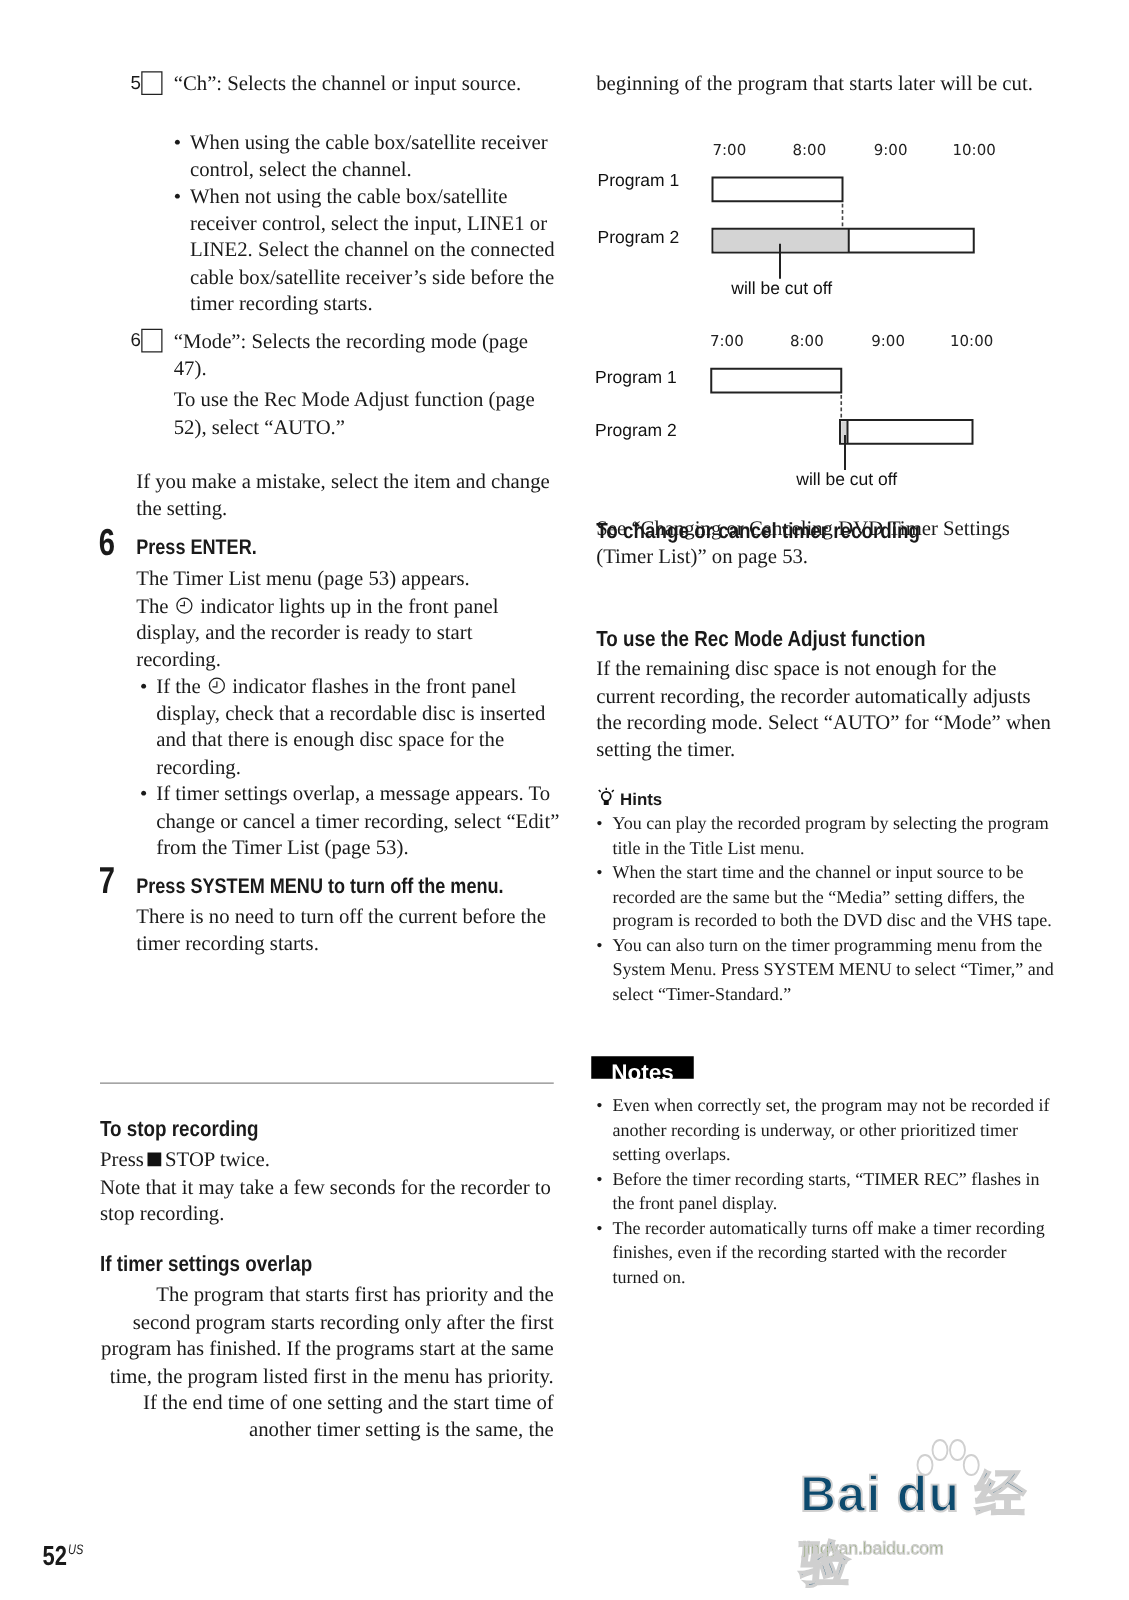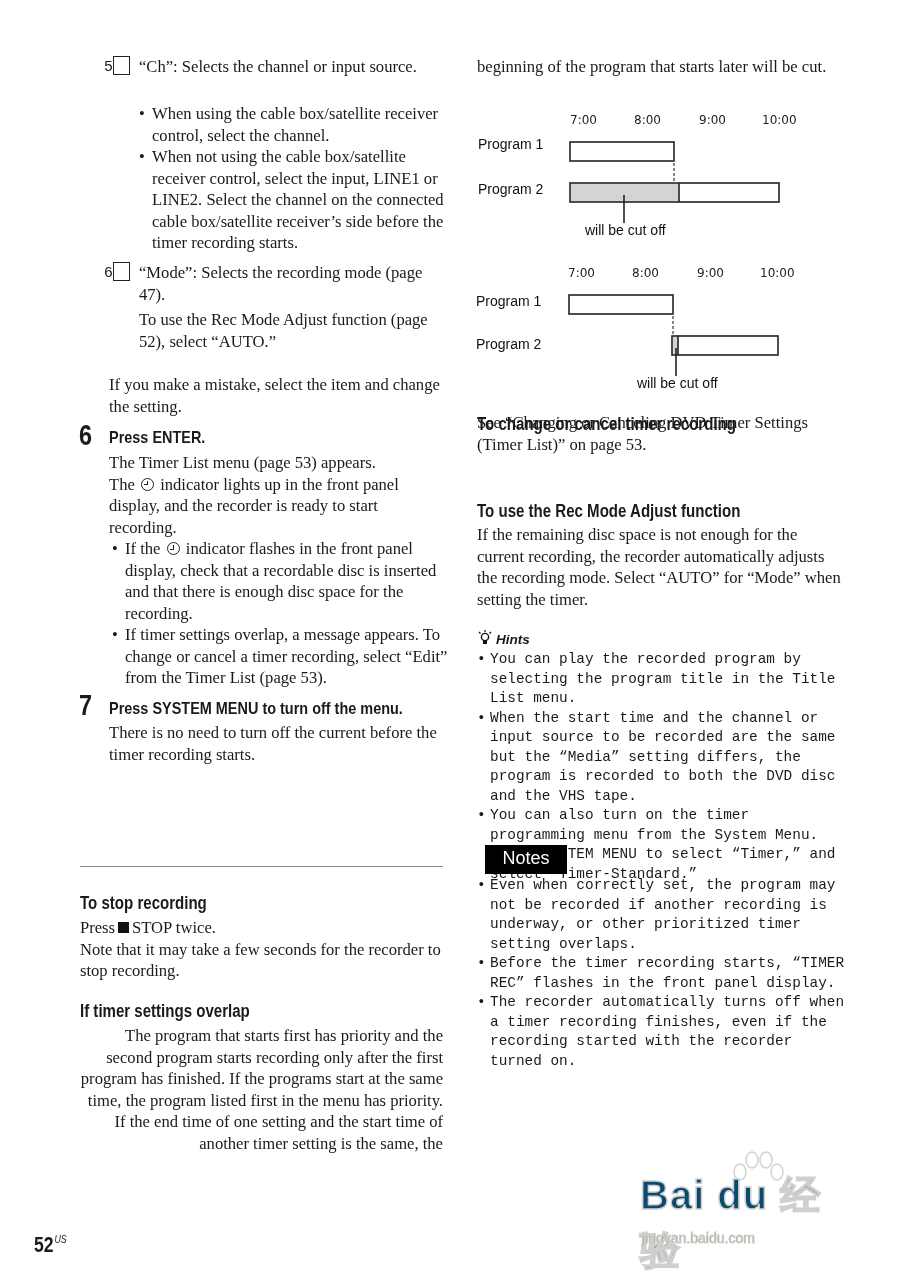--- a/index.html
+++ b/index.html
@@ -14,24 +14,24 @@
   .sub-item .txt { display: inline; }
   ul.bul { list-style: none; margin: 0; padding: 0; }
   ul.bul li { position: relative; padding-left: 13px; }
   ul.bul li::before { content: "•"; position: absolute; left: 0; }
   .step-num { position: absolute; font-family: "Liberation Sans", sans-serif; font-weight: bold; font-size: 30px;
               transform: scaleX(0.78); transform-origin: left top; }
   .step-title { position: absolute; font-family: "Liberation Sans", sans-serif; font-weight: bold; font-size: 17px;
                 transform: scaleX(0.85); transform-origin: left top; white-space: nowrap; }
   .h2 { position: absolute; font-family: "Liberation Sans", sans-serif; font-weight: bold; font-size: 17.5px;
         transform: scaleX(0.86); transform-origin: left top; white-space: nowrap; }
-  .small { font-family: Liberation Mono, monospace; font-size: 14.4px; line-height: 19.5px; }
+  .small { font-family: Liberation Serif, serif; font-size: 14.4px; line-height: 19.5px; }
   .divider { position: absolute; left: 80px; width: 363px; height: 1px; background: #888; top: 866px; }
-  .notes-badge { position: absolute; left: 485px; top: 845px; width: 82px; height: 29px; background: #000; color: #fff;
-                 font-family: "Liberation Sans", sans-serif; font-weight: normal; font-size: 18px; line-height: 27px; text-align: center; }
+  .notes-badge { position: absolute; left: 473px; top: 845px; width: 82px; height: 18px; background: #000; color: #fff;
+                 font-family: "Liberation Sans", sans-serif; font-weight: bold; font-size: 18px; line-height: 27px; text-align: center; }
   .clock-icon { display: inline-block; width: 13px; height: 13px; border: 1.3px solid #222; border-radius: 50%;
                 position: relative; vertical-align: -1px; margin: 0 2px; box-sizing: border-box; }
   .clock-icon::before { content: ""; position: absolute; left: 5px; top: 2px; width: 1.3px; height: 4px; background: #222; }
   .clock-icon::after { content: ""; position: absolute; left: 2px; top: 5.5px; width: 4px; height: 1.3px; background: #222; }
   .stop-icon { display: inline-block; width: 11px; height: 11px; background: #111; vertical-align: 0px; margin: 0 3px; }
   .diagram-text { font-family: "Liberation Sans", sans-serif; font-size: 14px; fill: #111; }
   .tick-text { font-family: "DejaVu Sans", sans-serif; font-size: 12px; fill: #222; }
   .page-num { position: absolute; left: 34px; top: 1232px; font-family: "Liberation Sans", sans-serif; font-weight: bold; font-size: 22px;
               transform: scaleX(0.8); transform-origin: left top; }
   .page-sup { font-size: 11px; font-style: italic; font-weight: normal; vertical-align: 9px; margin-left: 1px; }
@@ -144,36 +144,36 @@
 <div class="h2" style="left:477px; top:501px;">To use the Rec Mode Adjust function</div>
 <div class="abs serif" style="left:477px; top:524px; width:365px;">If the remaining disc space is not enough for the current recording, the recorder automatically adjusts the recording mode. Select “AUTO” for “Mode” when setting the timer.</div>
 
 <div class="abs" style="left:478px; top:630px;">
   <svg class="hint-icon" width="14" height="16" viewBox="0 0 14 16">
     <circle cx="7" cy="7" r="3.6" fill="none" stroke="#111" stroke-width="1.4"></circle>
     <rect x="5" y="10.5" width="4" height="3.5" fill="#111"></rect>
     <line x1="7" y1="0" x2="7" y2="2" stroke="#111" stroke-width="1.2"></line>
     <line x1="1" y1="2" x2="2.5" y2="3.5" stroke="#111" stroke-width="1.2"></line>
     <line x1="13" y1="2" x2="11.5" y2="3.5" stroke="#111" stroke-width="1.2"></line>
-  </svg><span class="sans" style="font-weight:bold; font-size:13.5px;font-style:italic;">Hints</span>
+  </svg><span class="sans" style="font-weight:bold; font-size:13.5px;">Hints</span>
 </div>
 <div class="abs small" style="left:477px; top:650px; width:368px;">
   <ul class="bul">
     <li>You can play the recorded program by selecting the program title in the Title List menu.</li>
     <li>When the start time and the channel or input source to be recorded are the same but the “Media” setting differs, the program is recorded to both the DVD disc and the VHS tape.</li>
     <li>You can also turn on the timer programming menu from the System Menu. Press SYSTEM MENU to select “Timer,” and select “Timer-Standard.”</li>
   </ul>
 </div>
 
 <div class="notes-badge">Notes</div>
 <div class="abs small" style="left:477px; top:876px; width:368px;">
   <ul class="bul">
     <li>Even when correctly set, the program may not be recorded if another recording is underway, or other prioritized timer setting overlaps.</li>
     <li>Before the timer recording starts, “TIMER REC” flashes in the front panel display.</li>
-    <li>The recorder automatically turns off when a timer recording finishes, even if the recording started with the recorder turned on.</li>
+    <li>The recorder automatically turns off make a timer recording finishes, even if the recording started with the recorder turned on.</li>
   </ul>
 </div>
 
 <div class="page-num">
   <span>52</span><span class="page-sup">US</span>
 </div>
 
 <div class="watermark">
   <svg class="abs" style="left:85px; top:0px;" width="60" height="40">
     <ellipse cx="15" cy="24" rx="6" ry="8" fill="#fff" stroke="#d0d0d0" stroke-width="1.5"></ellipse>

